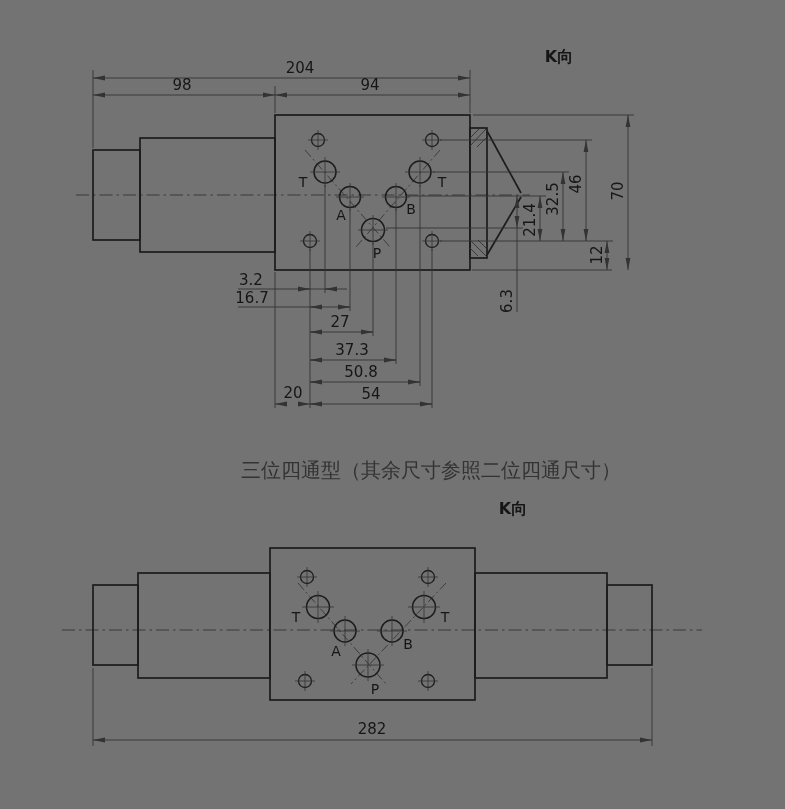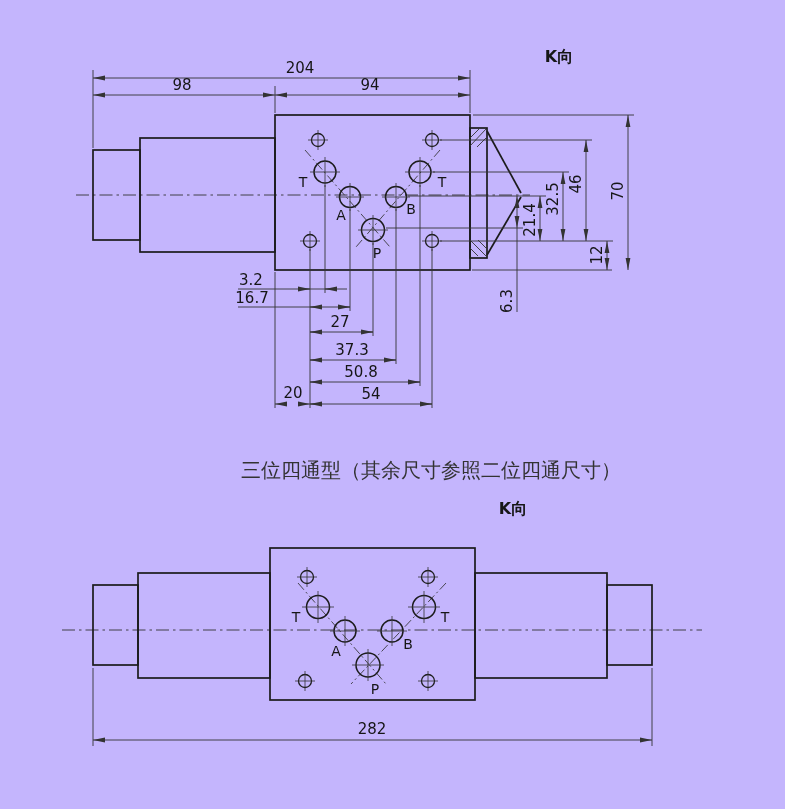--- a/index.html
+++ b/index.html
@@ -1,16 +1,16 @@
 <!DOCTYPE html>
 <html><head>
 <meta charset="utf-8">
 <style>
   html,body{margin:0;padding:0;background:#ffffff;}
-  .canvas{position:relative;width:785px;height:809px;background:#c4b5fd;overflow:hidden;}
+  .canvas{position:relative;width:785px;height:809px;background:#737373;overflow:hidden;}
   svg{position:absolute;left:0;top:0;}
   .ol{stroke:#1c1c1c;stroke-width:1.7;fill:none;}
   .pc{stroke:#1c1c1c;stroke-width:1.5;fill:none;}
   .sc{stroke:#1c1c1c;stroke-width:1.3;fill:none;}
   .tl{stroke:#333333;stroke-width:0.9;fill:none;}
   .xh{stroke:#333333;stroke-width:0.8;fill:none;}
   .dl{stroke:#333333;stroke-width:0.9;fill:none;}
   .cl{stroke:#333333;stroke-width:0.9;fill:none;stroke-dasharray:13 4 2.5 4;}
   .cl2{stroke:#333333;stroke-width:0.85;fill:none;stroke-dasharray:9 3 2 3;}
   .dim{font-family:"DejaVu Sans",sans-serif;font-size:15px;fill:#161616;}

